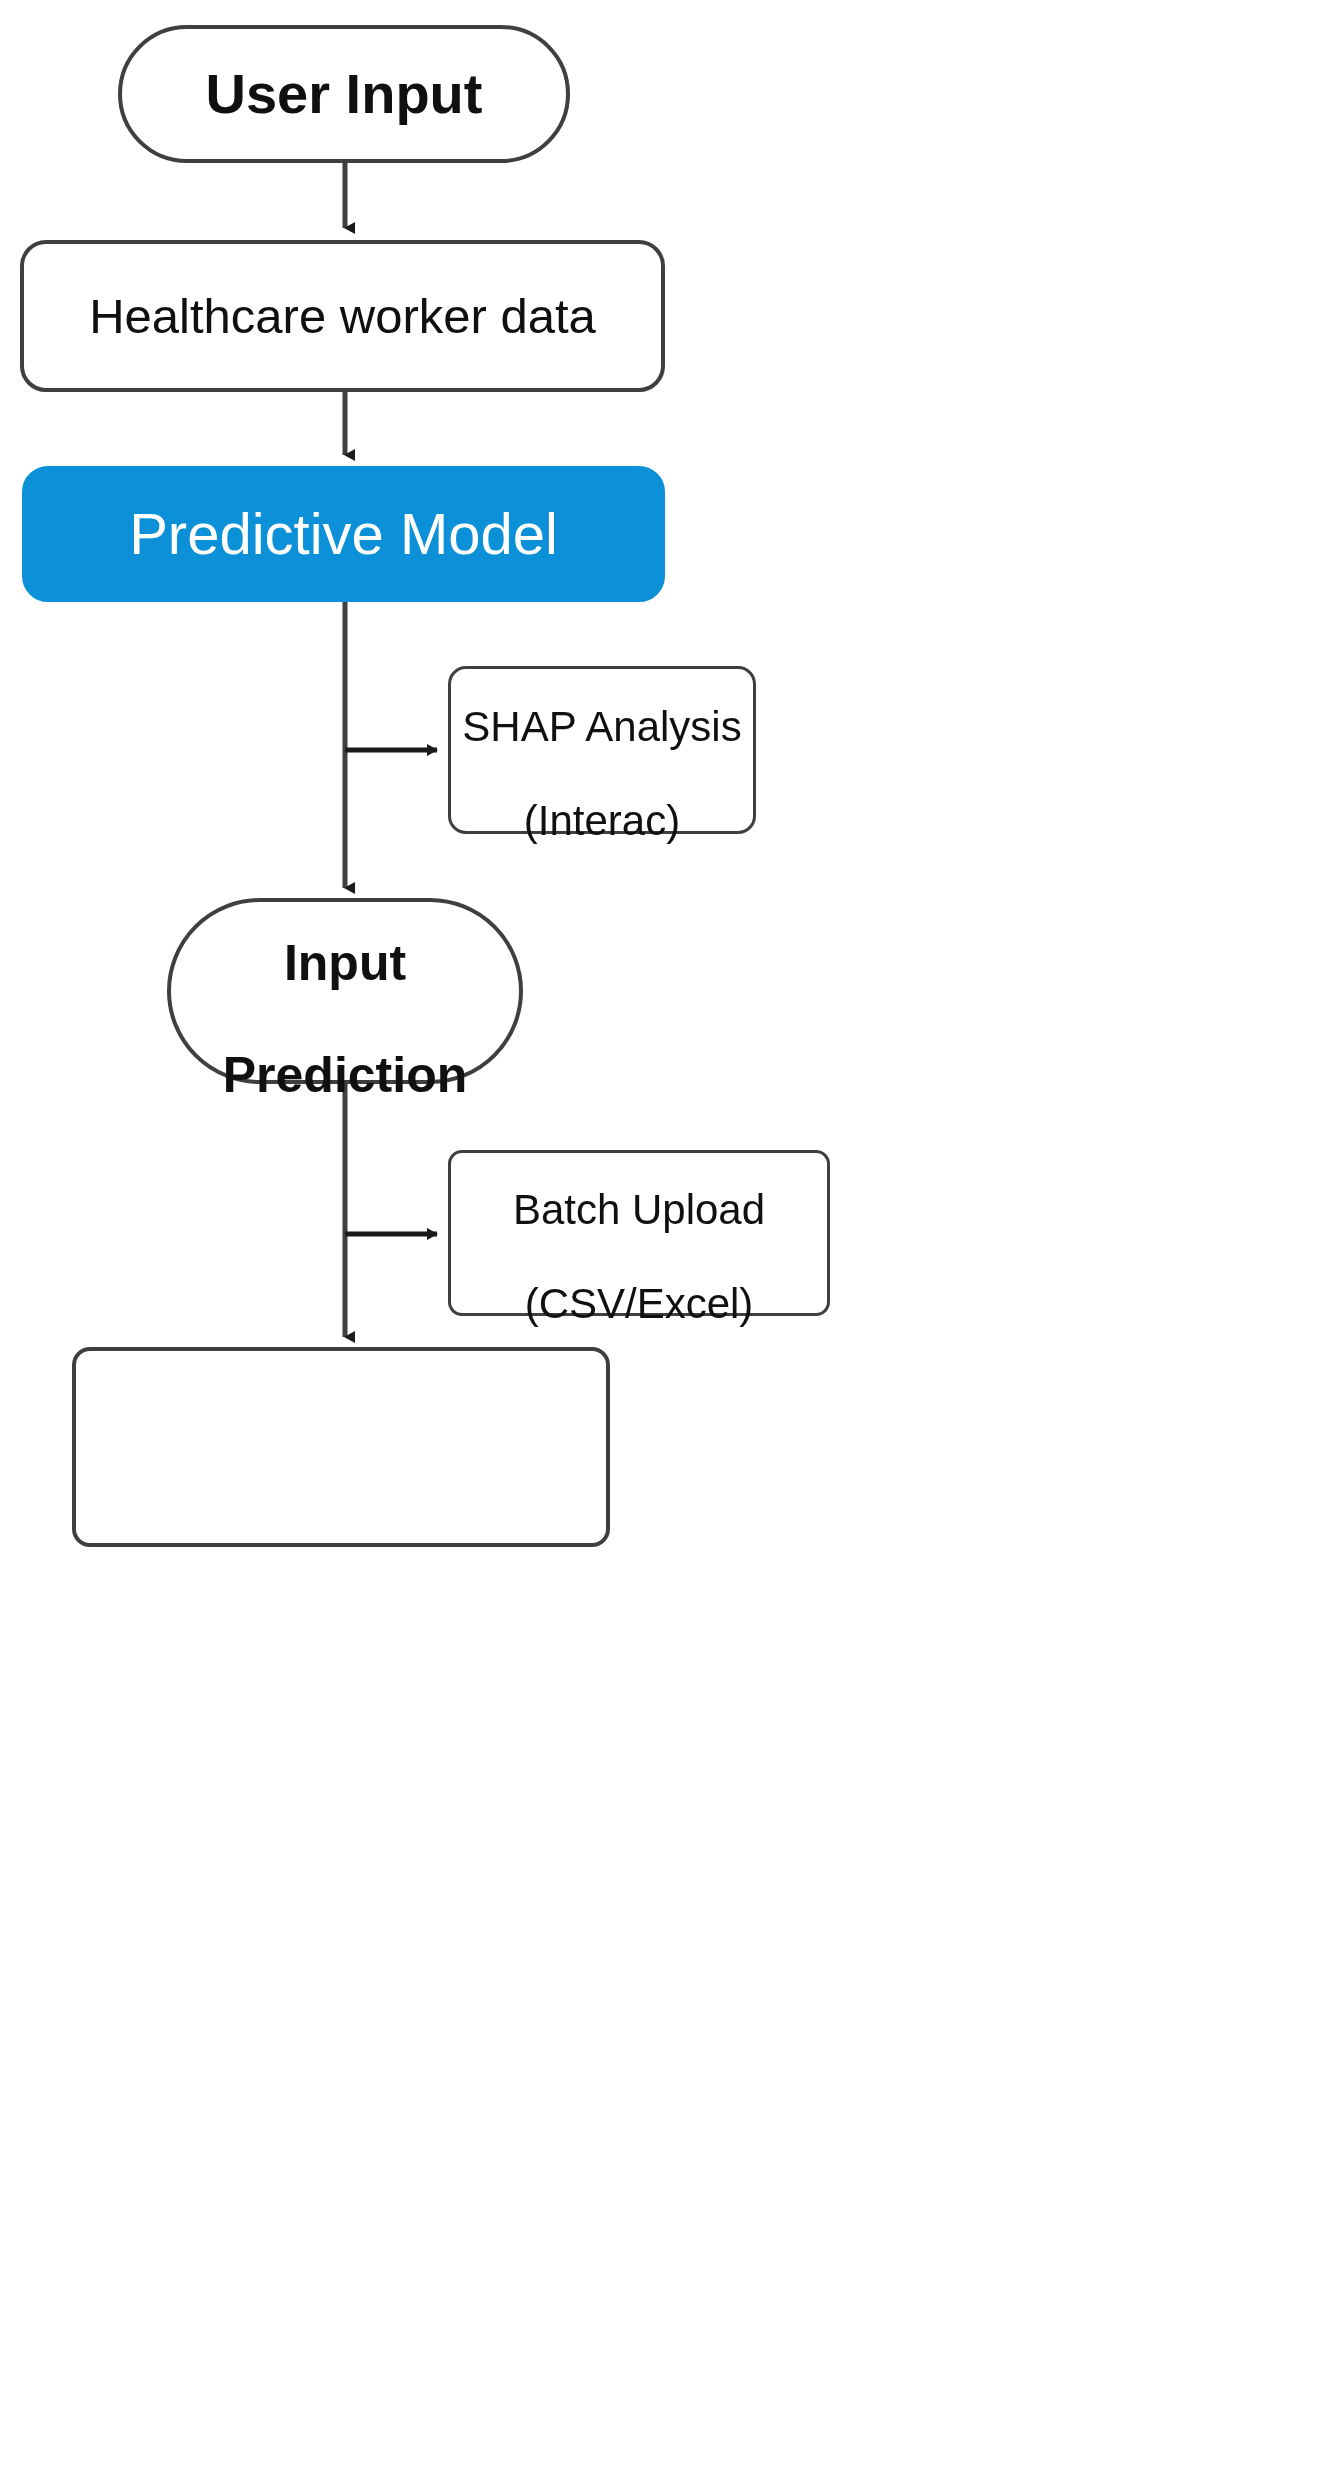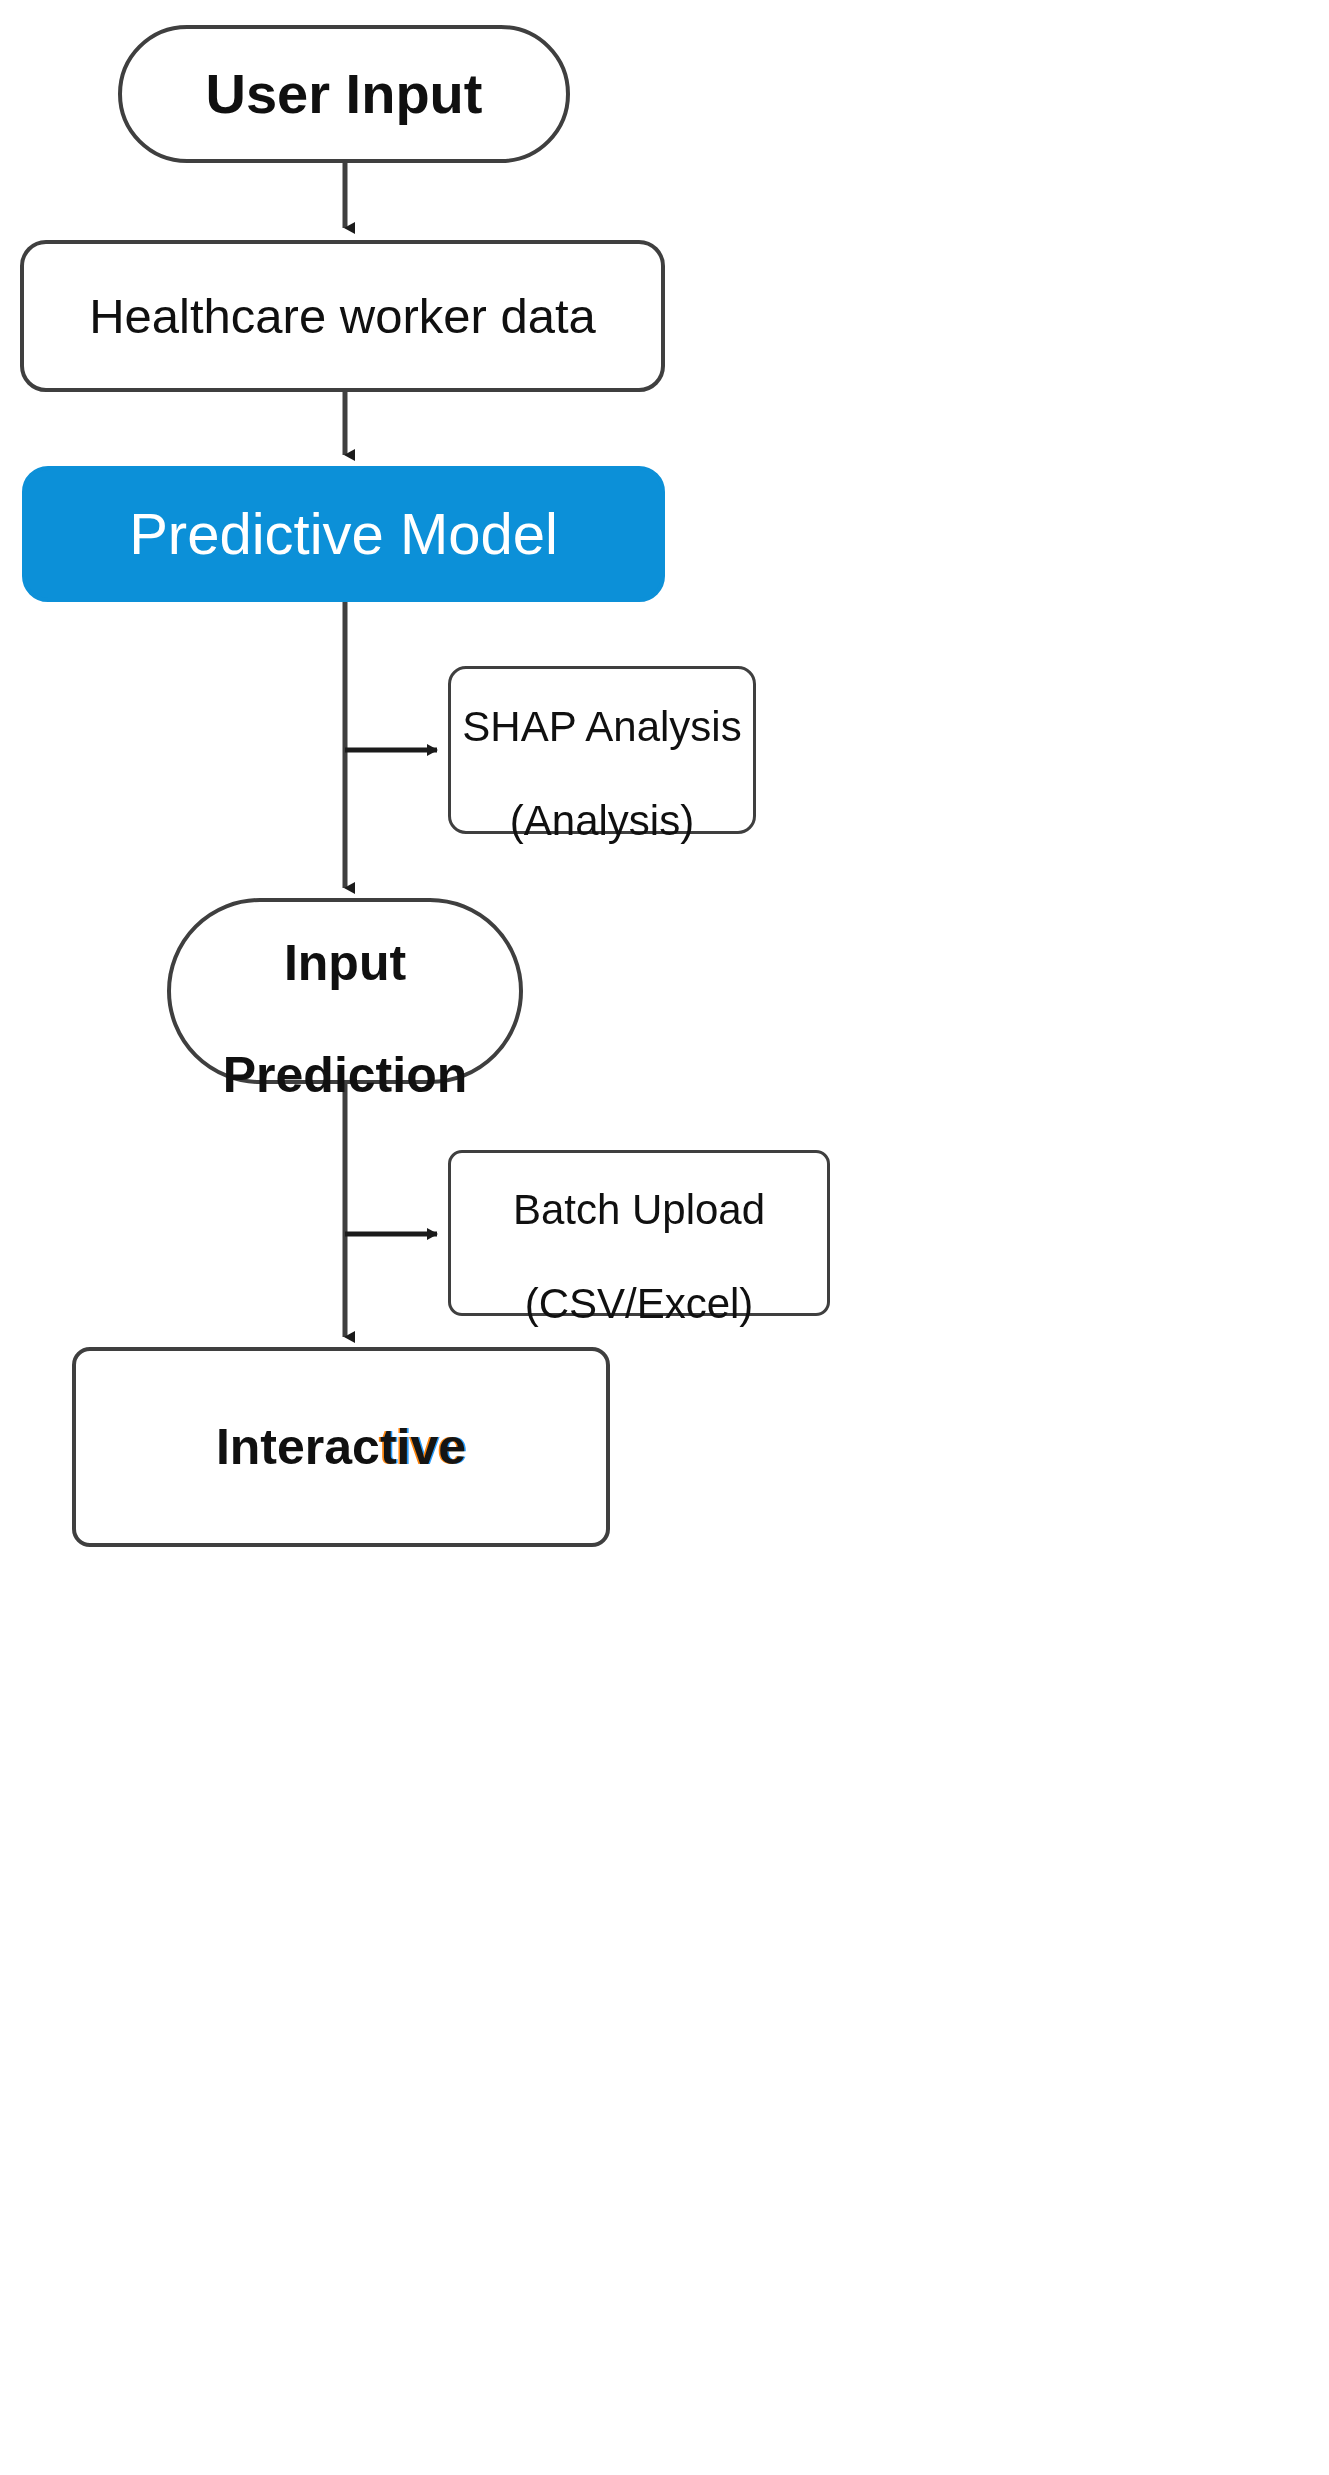--- a/index.html
+++ b/index.html
@@ -141,37 +141,37 @@
     <span>Healthcare worker data</span>
   </div>
 
   <div id="node-predictive-model" class="node rect accent">
     <span>Predictive Model</span>
   </div>
 
   <div id="node-shap-analysis" class="node rect">
     <span>
       <span>SHAP Analysis</span><br>
-      <span>(Analysis)</span>
+      <span>(Interac)</span>
     </span>
   </div>
 
   <div id="node-risk-prediction" class="node stadium">
     <span>
       <span>Input</span><br>
       <span>Prediction</span>
     </span>
   </div>
 
   <div id="node-batch-upload" class="node rect">
     <span>
       <span>Batch Upload</span><br>
       <span>(CSV/Excel)</span>
     </span>
   </div>
 
   <div id="node-interactive-dashboard" class="node rect">
     <span>
-      <span><span>Interac</span><span class="fringe">tive</span></span><br>
+      <br>
     </span>
   </div>
 
 </div>
 
 </body></html>

